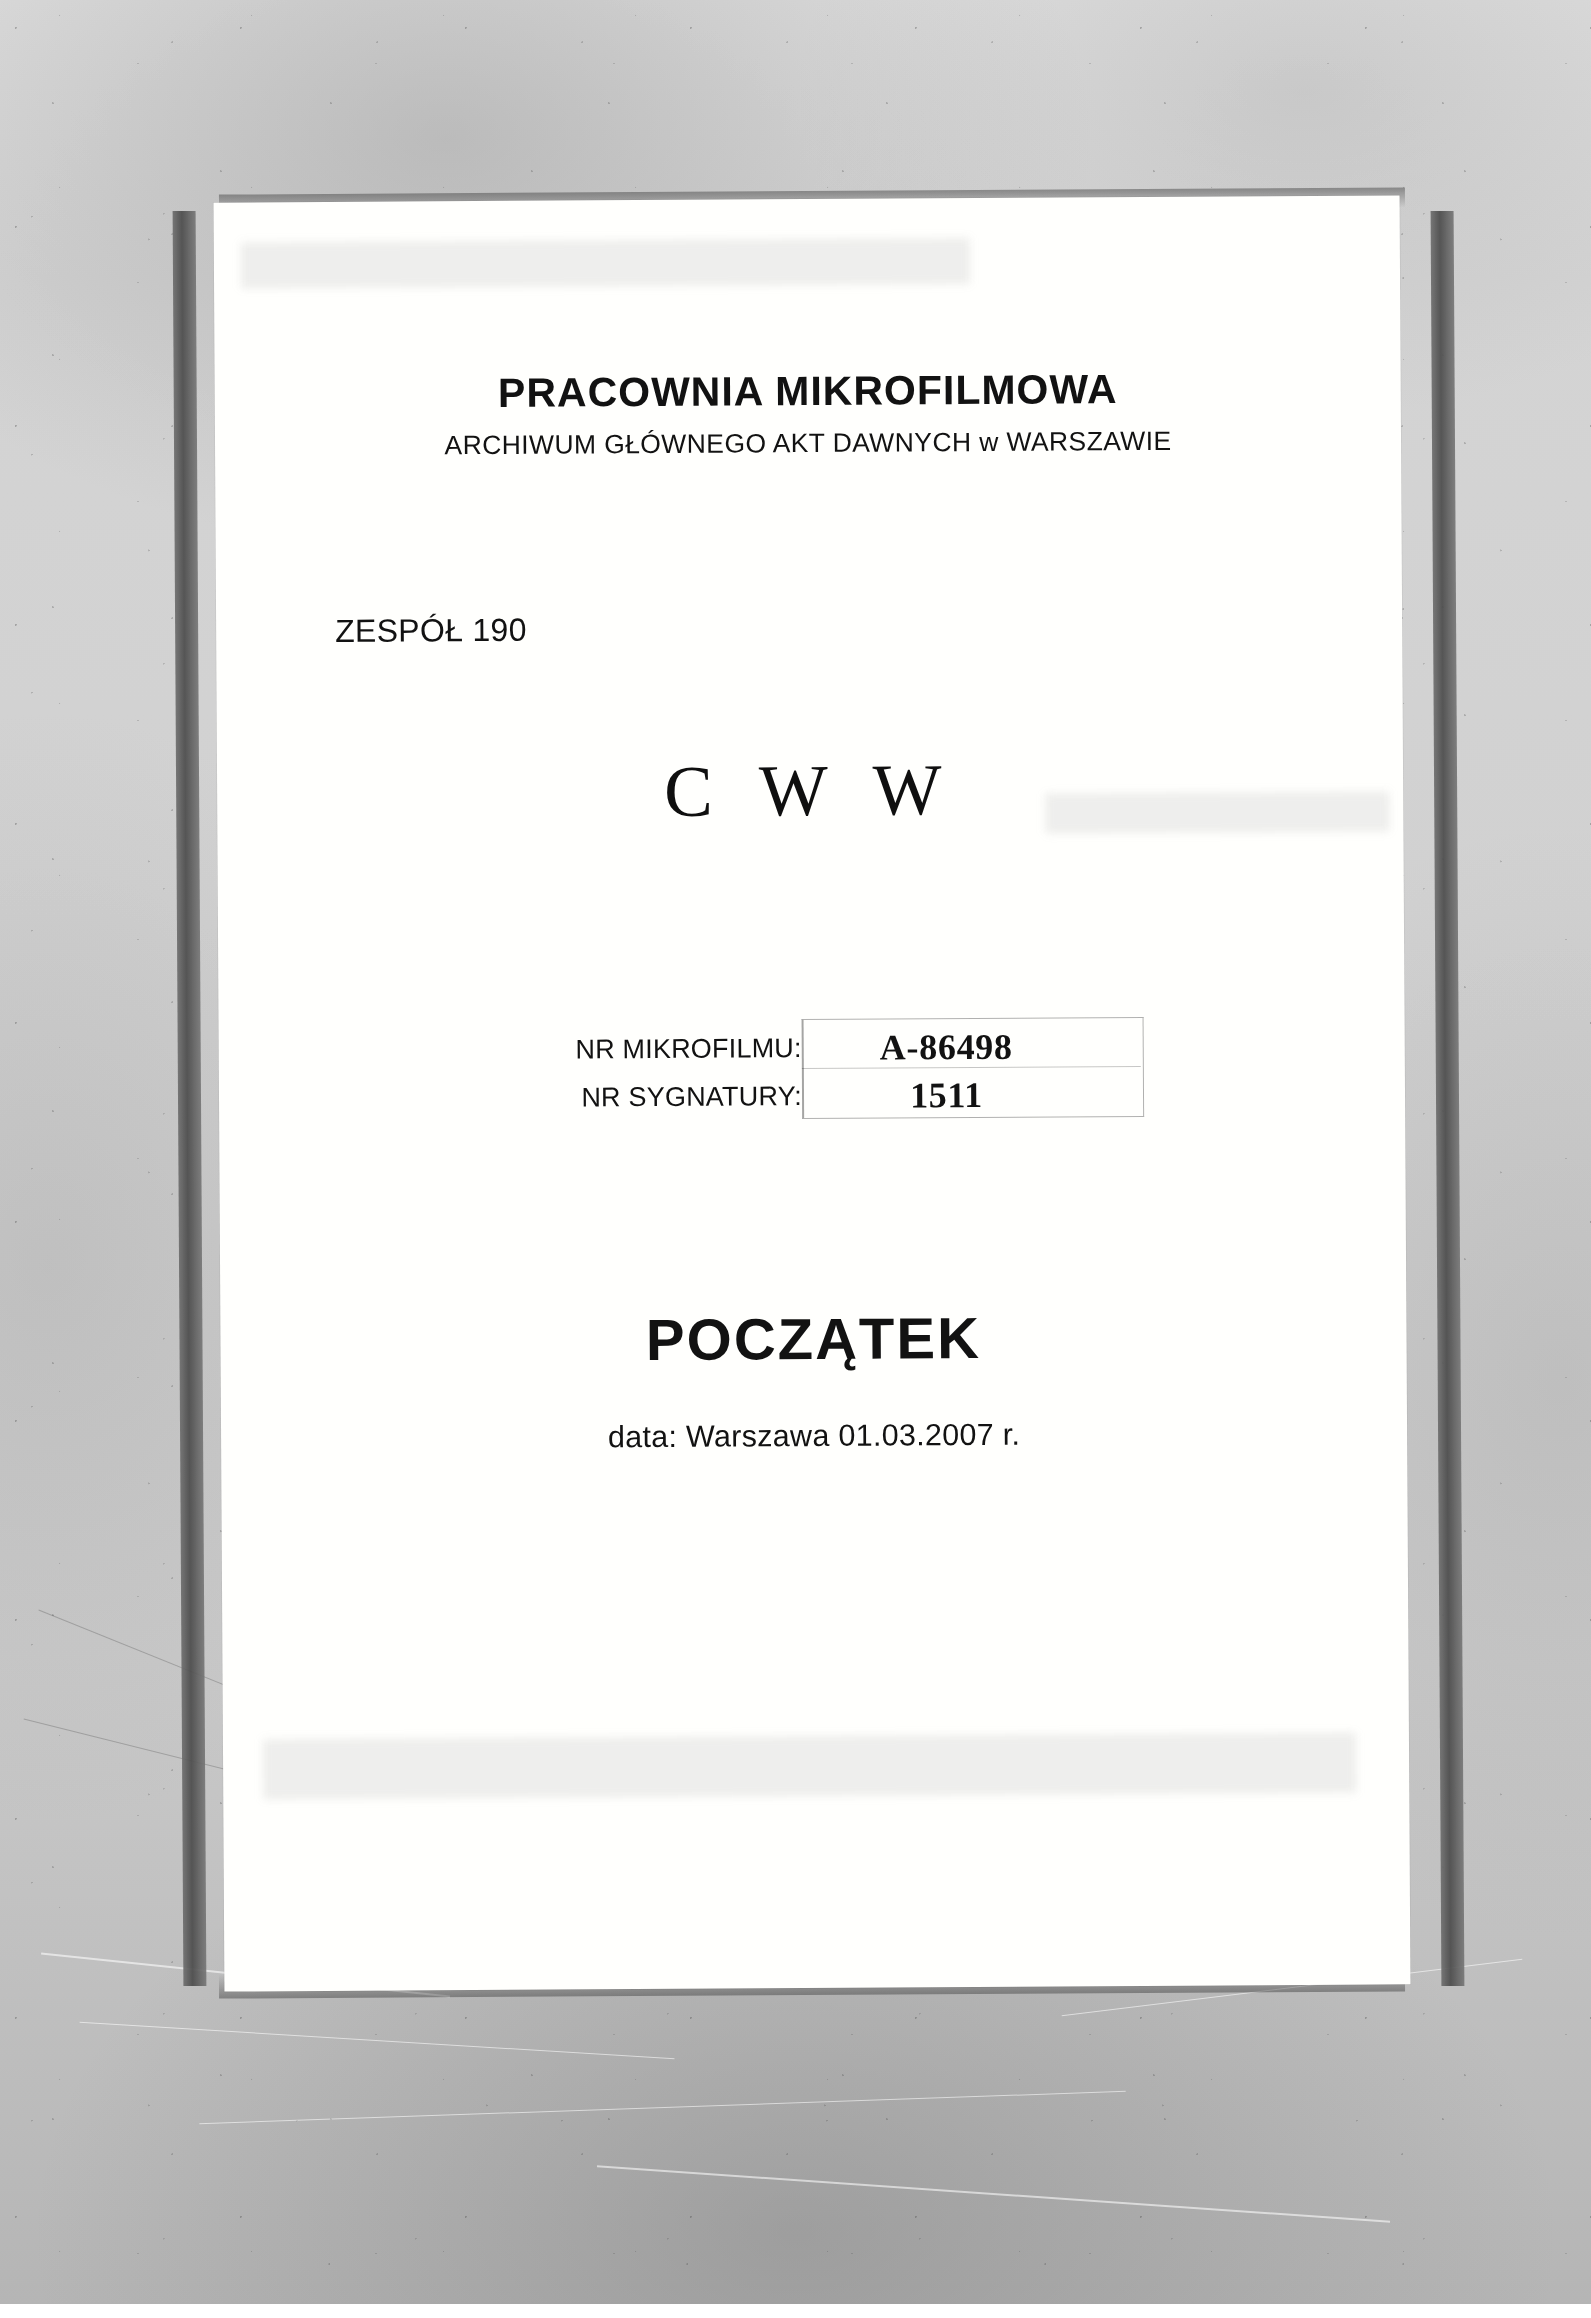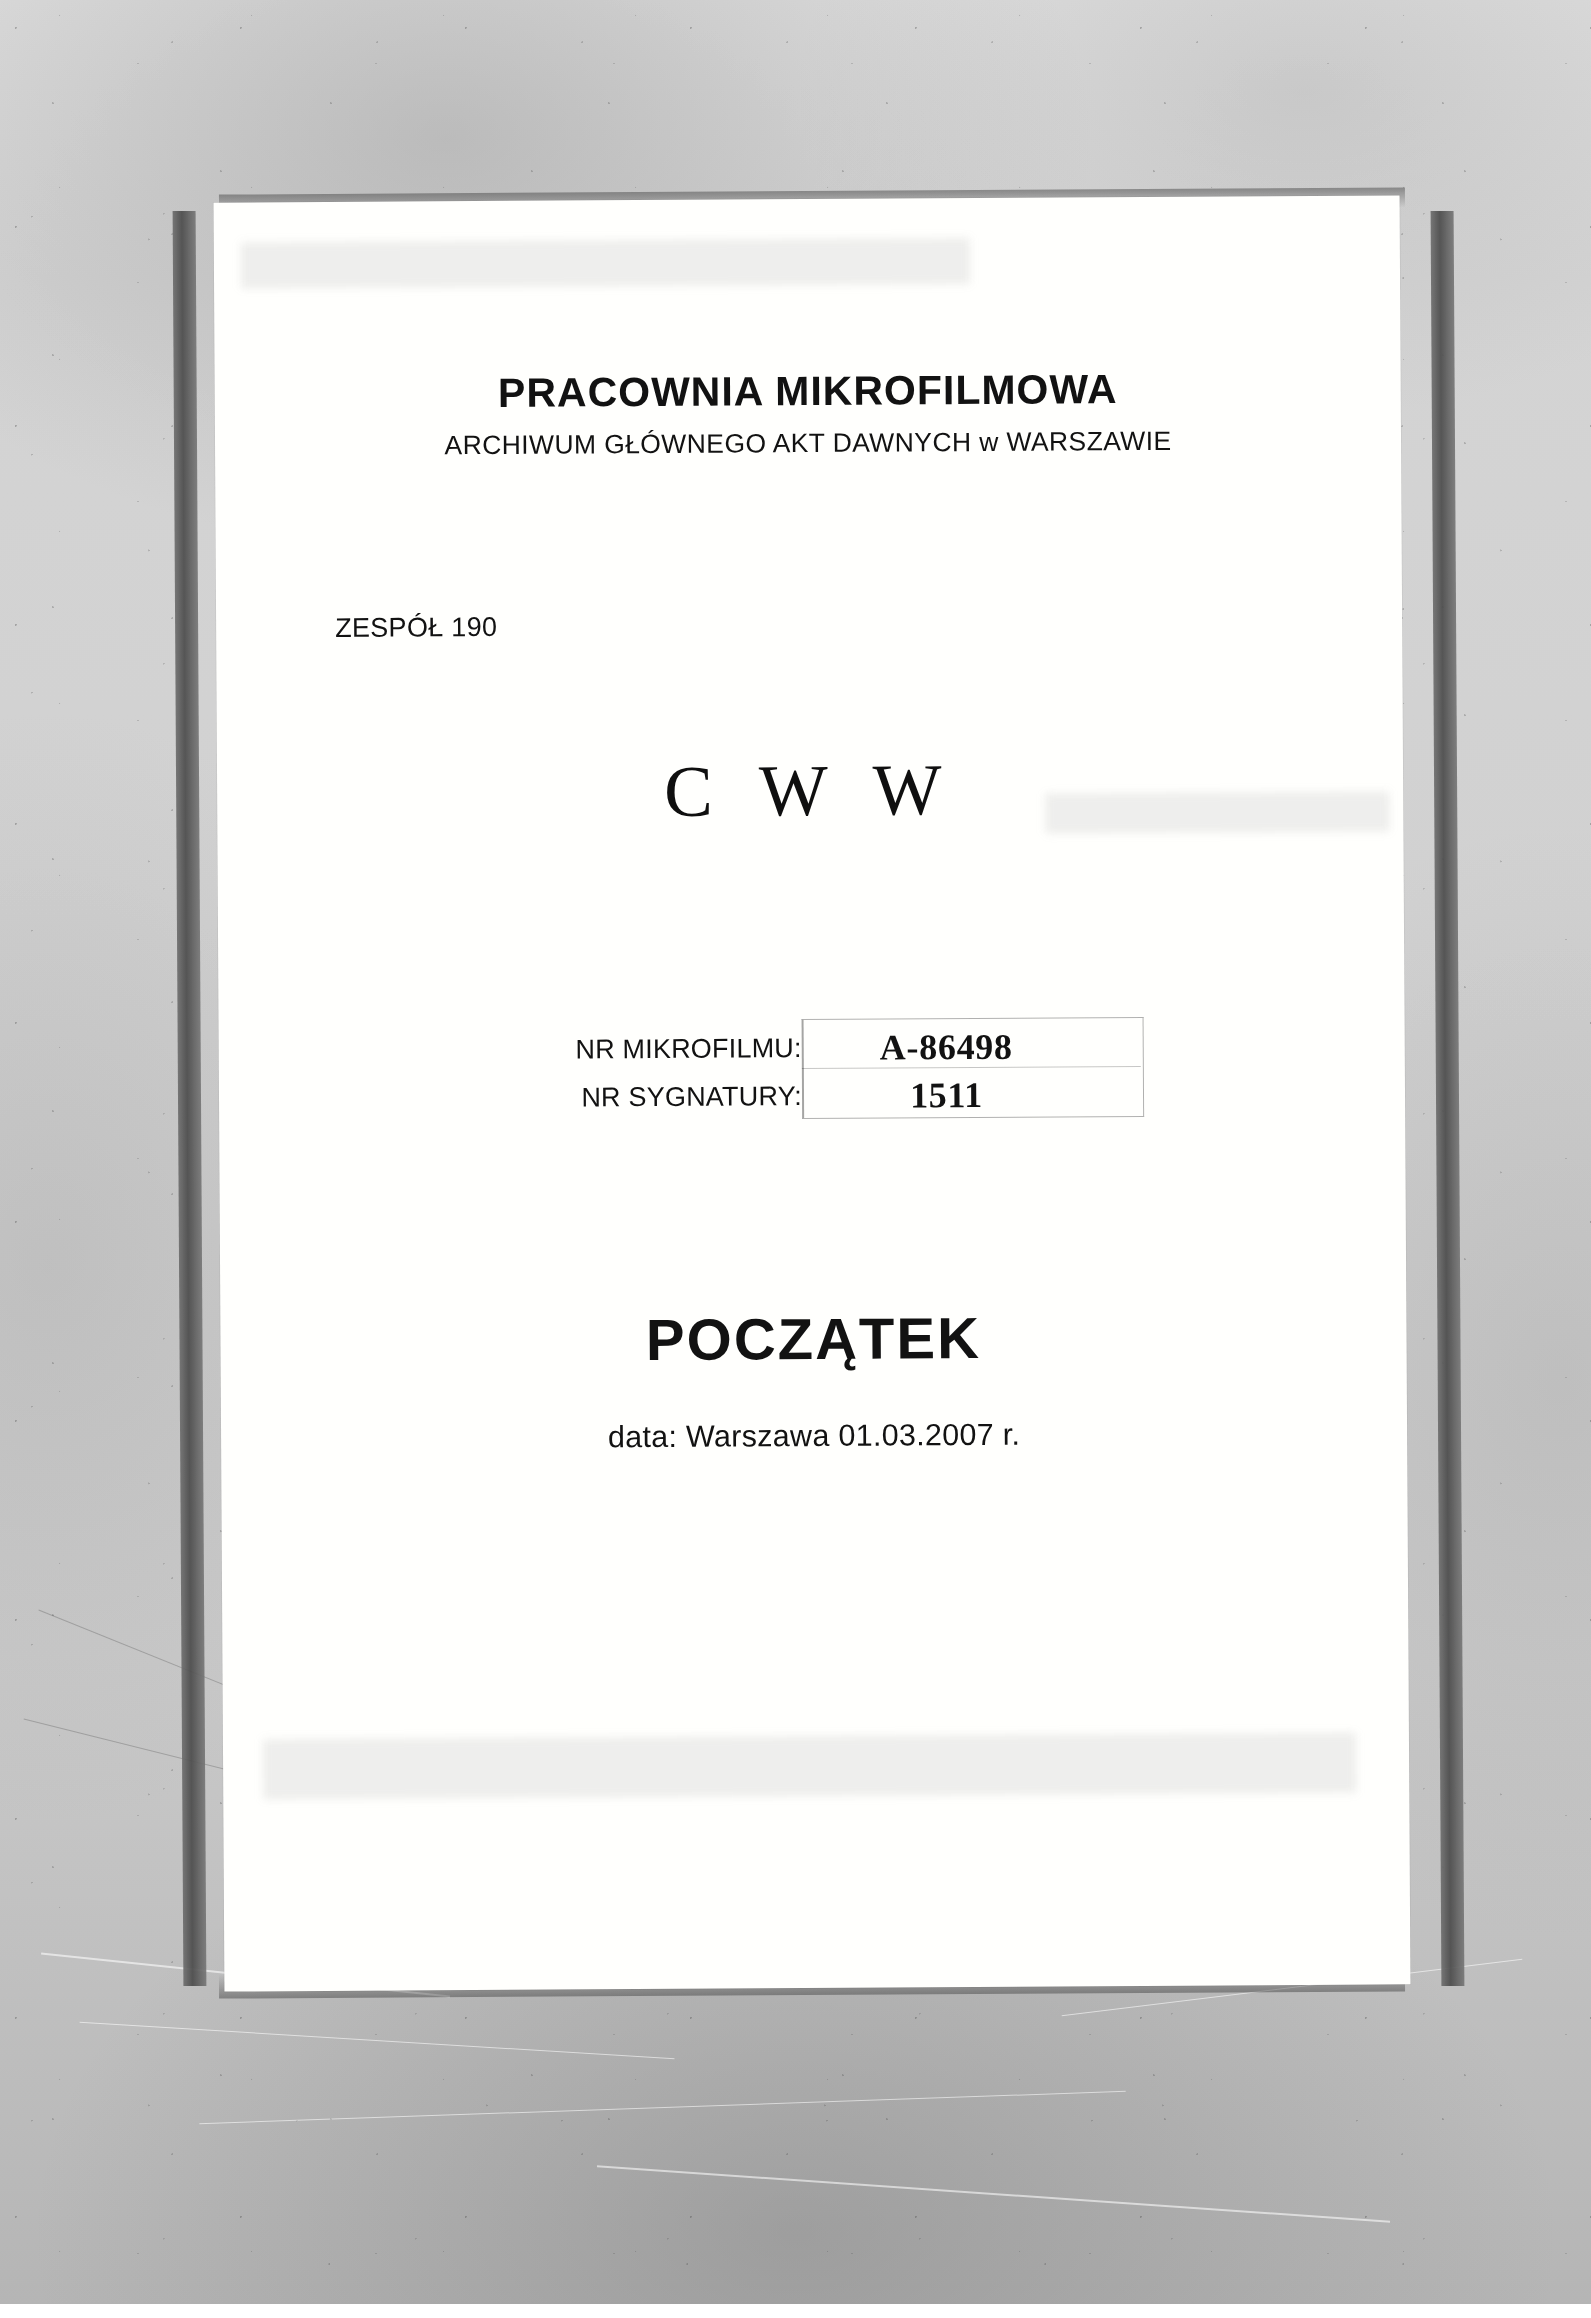--- a/index.html
+++ b/index.html
@@ -123,21 +123,21 @@
     position: absolute;
     left: 0; right: 0;
     top: 229px;
     font-size: 26.5px;
     letter-spacing: 0.4px;
   }
   .t-zespol {
     position: absolute;
     left: 119px;
     top: 411px;
-    font-size: 27px;
+    font-size: 32px;
     text-align: right;
     letter-spacing: 0.3px;
   }
   .t-cww {
     position: absolute;
     left: 0; right: 0;
     top: 550px;
     font-family: "Liberation Serif", serif;
     font-size: 73px;
     letter-spacing: 14.6px;

